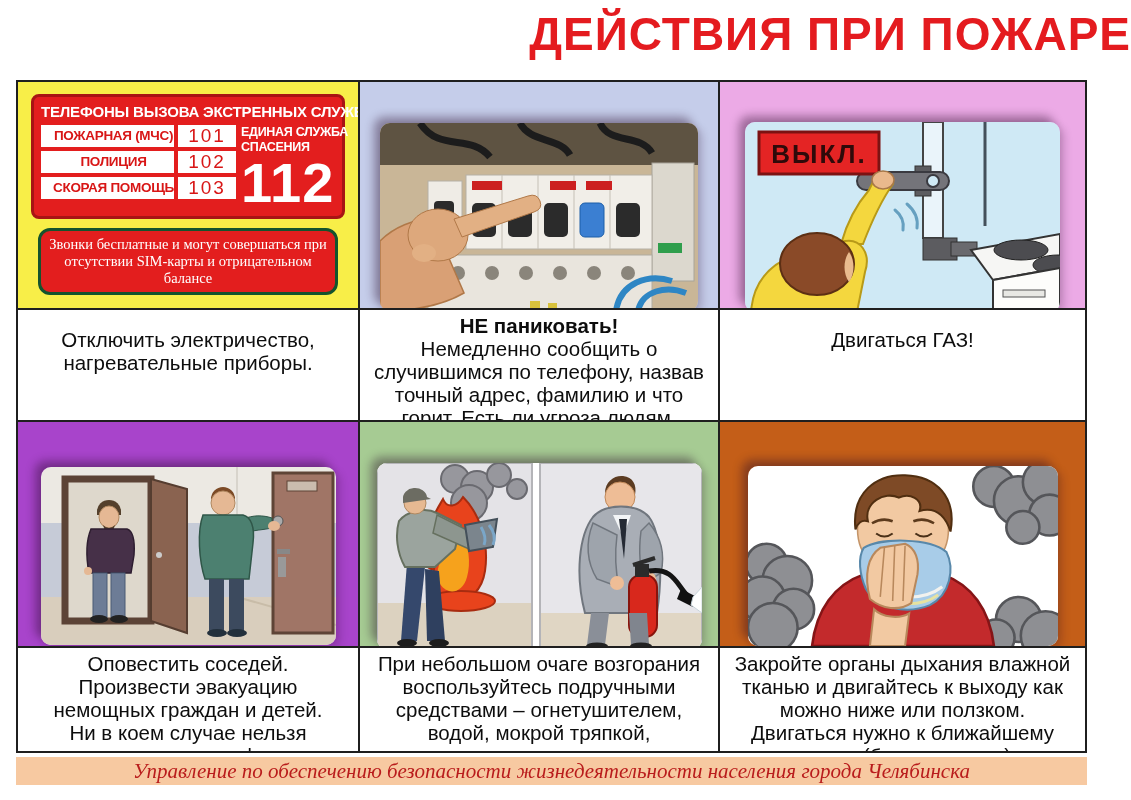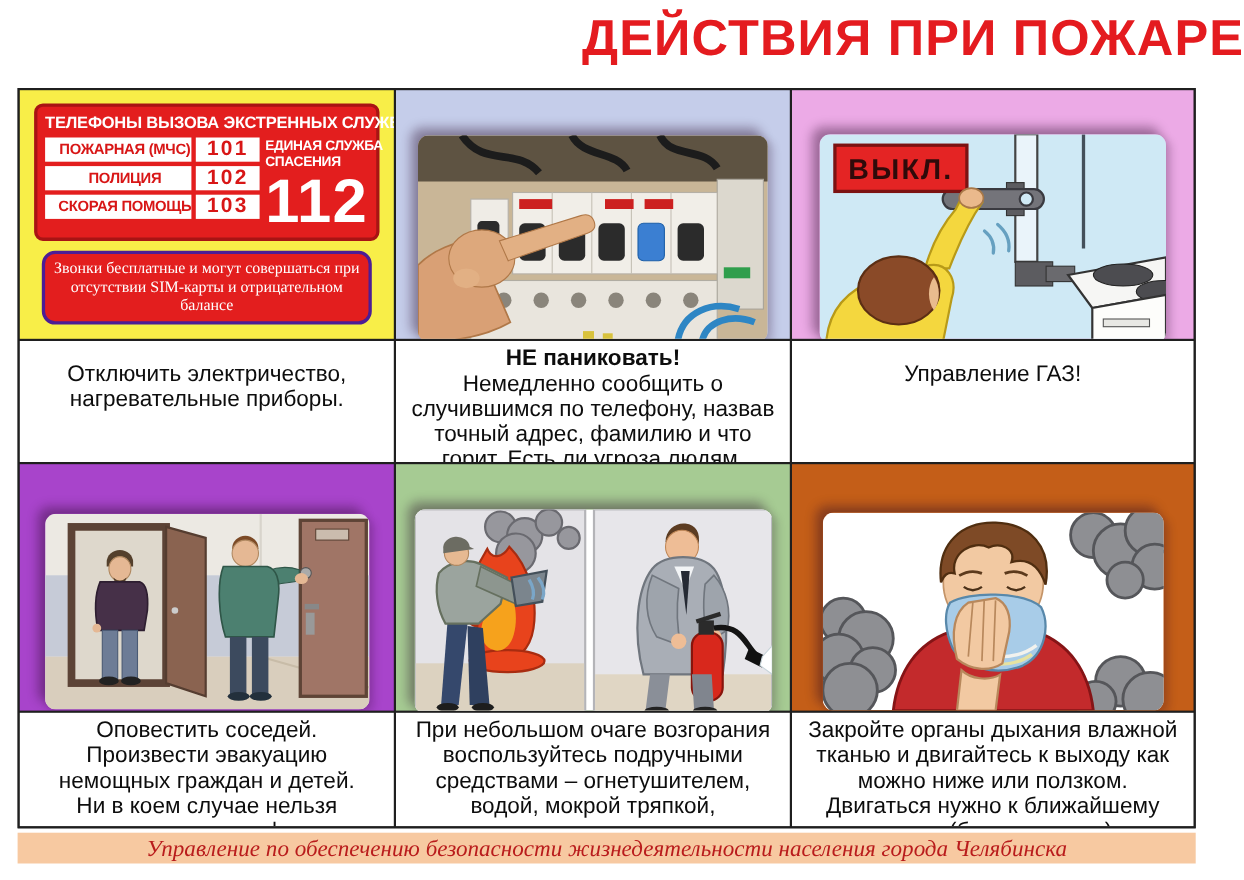--- a/index.html
+++ b/index.html
@@ -24,26 +24,26 @@
   .cell-yellow{display:flex;flex-direction:column;align-items:center;justify-content:flex-start;}
   .phone-card{width:314px;margin-top:12px;border-radius:8px;border:3px solid #a81414;
               padding:5px 7px 7px 7px;box-sizing:border-box;}
   .pc-header{color:#fff;font-weight:bold;font-size:15px;text-align:center;
              letter-spacing:-0.2px;margin:1px 0 5px 0;white-space:nowrap;}
   .pc-body{display:flex;gap:5px;}
   .pc-left{flex:1;display:flex;flex-direction:column;gap:4px;}
   .pc-row{display:flex;gap:4px;}
   .pc-label{flex:1;background:#fff;color:#d81616;font-weight:bold;font-size:13.5px;
             text-align:center;line-height:22px;height:22px;white-space:nowrap;letter-spacing:-0.3px;padding-left:12px;}
-  .pc-num{width:58px;background:#fff;color:#d81616;font-weight:bold;font-size:19px;
+  .pc-num{width:58px;background:#fff;color:#d81616;font-weight:normal;font-size:19px;
           text-align:center;line-height:22px;height:22px;letter-spacing:2px;}
   .pc-right{width:94px;color:#fff;text-align:left;}
   .pc-uni{font-weight:bold;font-size:12.5px;line-height:15px;white-space:nowrap;letter-spacing:-0.3px;}
   .pc-112{font-weight:bold;font-size:56px;line-height:52px;letter-spacing:1px;margin-top:2px;}
-  .phone-note{width:300px;margin-top:9px;border-radius:12px;border:3px solid #4c1d95;
+  .phone-note{width:300px;margin-top:9px;border-radius:12px;border:3px solid #14532d;
               color:#fff;font-family:"Liberation Serif",serif;font-size:14.5px;line-height:17px;
               text-align:center;padding:5px 6px;box-sizing:border-box;}
   .footer{position:absolute;left:16px;top:757px;width:1071px;height:28px;
           text-align:center;font-family:"Liberation Serif",serif;font-style:italic;
           font-size:21px;line-height:28px;}
 </style>
 </head>
 <body>
 
 <div class="poster">
@@ -151,21 +151,21 @@
     </div>
 
     <div class="cell txt">
       <div style="padding-top:14px">Отключить электричество, нагревательные приборы.</div>
     </div>
     <div class="cell txt">
       <div class="t-bold">НЕ паниковать!</div>
       <div>Немедленно сообщить о случившимся по телефону, назвав точный адрес, фамилию и что горит. Есть ли угроза людям.</div>
     </div>
     <div class="cell txt">
-      <div style="padding-top:14px">Управление ГАЗ!</div>
+      <div style="padding-top:14px">Двигаться ГАЗ!</div>
     </div>
 
     <div class="cell img-cell" style="background: rgb(168, 68, 203);">
       <div class="photo">
         <svg width="295" height="178" viewBox="0 0 295 178" preserveAspectRatio="none">
           <rect width="295" height="178" fill="#ece9e3"></rect>
           <rect y="56" width="295" height="74" fill="#c6cbd7"></rect>
           <rect y="130" width="295" height="48" fill="#d9cebd"></rect>
           <line x1="196" y1="0" x2="196" y2="130" stroke="#d8d4cc" stroke-width="2"></line>
           <line x1="196" y1="130" x2="295" y2="158" stroke="#c8bca8" stroke-width="2"></line>

